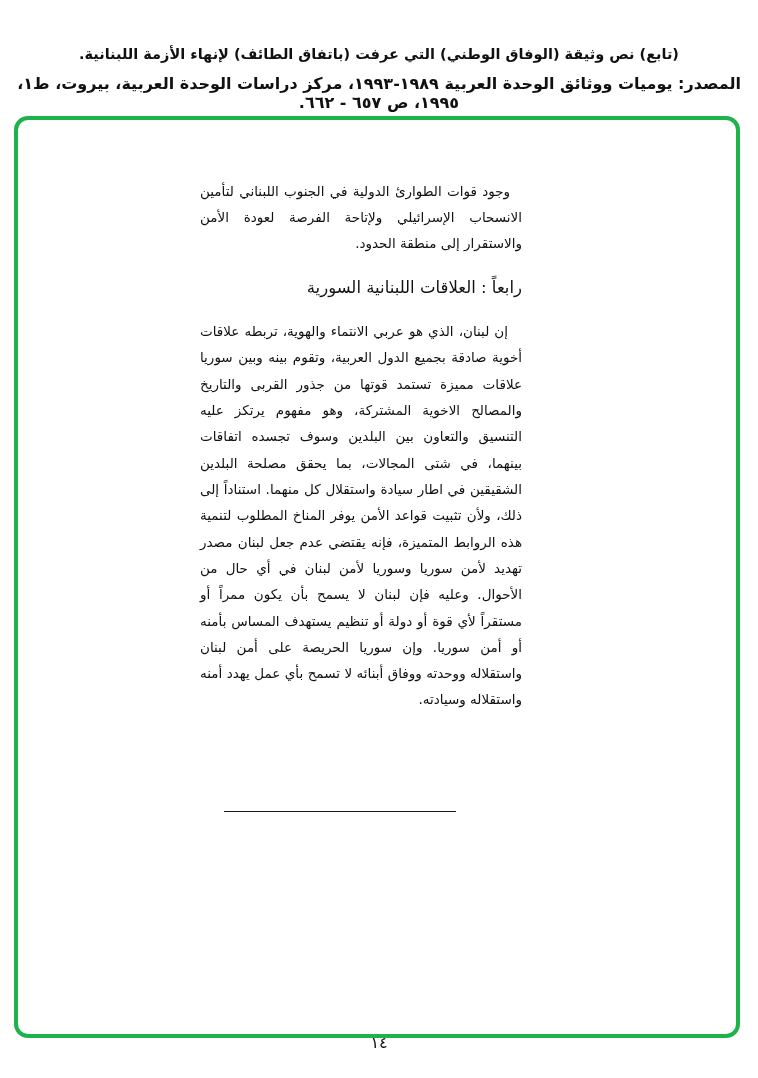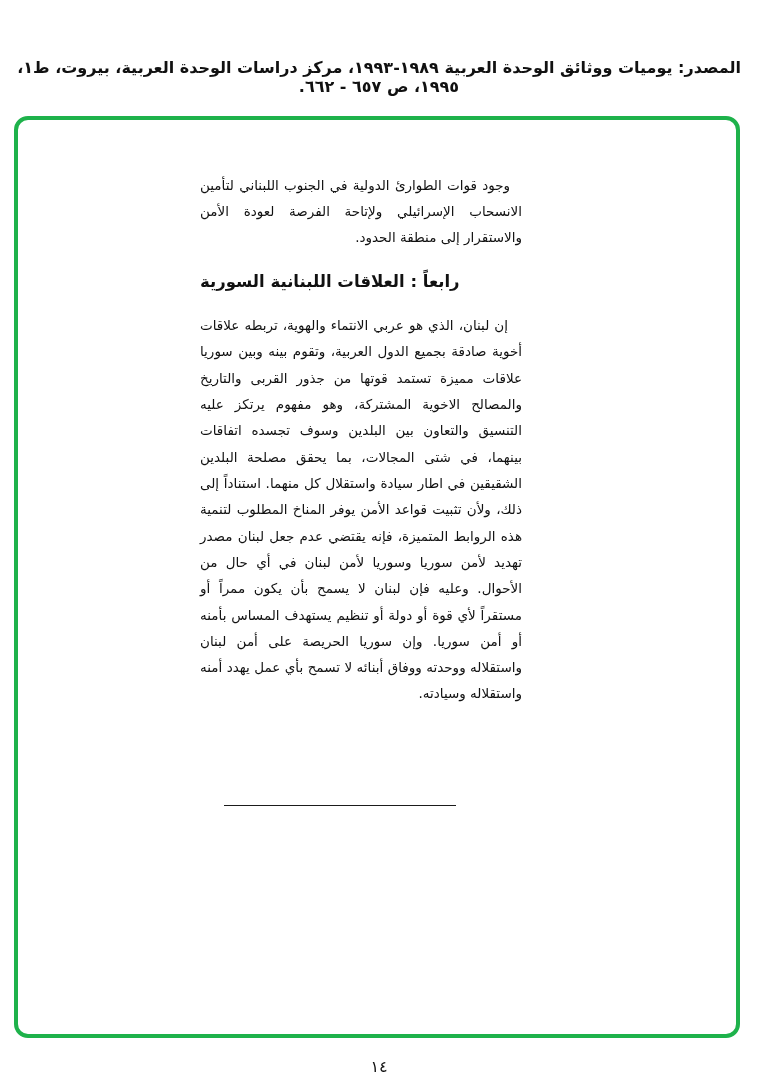--- a/index.html
+++ b/index.html
@@ -37,65 +37,66 @@
     left: 14px;
     top: 116px;
     width: 726px;
     height: 922px;
     box-sizing: border-box;
     border: 4px solid #1eb24b;
     border-radius: 14px;
   }
   .content-area {
     position: absolute;
-    top: 158px;
+    top: 164px;
     left: 0;
     width: 680px;
   }
   .text-column {
     width: 322px;
     margin-left: 200px;
     direction: rtl;
     text-align: justify;
     font-size: 13.5px;
     line-height: 1.95;
   }
   .intro-paragraph {
     text-indent: 12px;
   }
   .section-heading {
     font-size: 16.5px;
-    font-weight: bold;
+    font-weight: normal;
     margin: 16px 0 12px 0;
-    text-align: left;
+    text-align: right;
     text-indent: 0;
   }
   .body-paragraph {
     text-indent: 14px;
   }
   .divider {
     width: 232px;
     height: 0;
     border-top: 1.5px solid #1b1b1b;
     margin: 98px auto 0 auto;
   }
   .page-number {
     position: absolute;
-    bottom: 2px;
+    bottom: 26px;
     left: 0;
     width: 758px;
     text-align: center;
     font-size: 16px;
     color: #111111;
   }
 </style>
 </head>
 <body>
 
 <div class="page-header">
+  <div class="header-title">(تابع) نص وثيقة (الوفاق الوطني) التي عرفت (باتفاق الطائف) لإنهاء الأزمة اللبنانية.</div>
   <div class="source-line">المصدر: يوميات ووثائق الوحدة العربية ١٩٨٩-١٩٩٣، مركز دراسات الوحدة العربية، بيروت، ط١، ١٩٩٥، ص ٦٥٧ - ٦٦٢.</div>
 </div>
 
 <div class="document-border"></div>
 
 <div class="content-area">
   <div class="text-column">
     <p class="intro-paragraph">وجود قوات الطوارئ الدولية في الجنوب اللبناني لتأمين الانسحاب الإسرائيلي ولإتاحة الفرصة لعودة الأمن والاستقرار إلى منطقة الحدود.</p>
     <div class="section-heading">رابعاً :  العلاقات اللبنانية السورية</div>
     <p class="body-paragraph">إن لبنان، الذي هو عربي الانتماء والهوية، تربطه علاقات أخوية صادقة بجميع الدول العربية، وتقوم بينه وبين سوريا علاقات مميزة تستمد قوتها من جذور القربى والتاريخ والمصالح الاخوية المشتركة، وهو مفهوم يرتكز عليه التنسيق والتعاون بين البلدين وسوف تجسده اتفاقات بينهما، في شتى المجالات، بما يحقق مصلحة البلدين الشقيقين في اطار سيادة واستقلال كل منهما. استناداً إلى ذلك، ولأن تثبيت قواعد الأمن يوفر المناخ المطلوب لتنمية هذه الروابط المتميزة، فإنه يقتضي عدم جعل لبنان مصدر تهديد لأمن سوريا وسوريا لأمن لبنان في أي حال من الأحوال. وعليه فإن لبنان لا يسمح بأن يكون ممراً أو مستقراً لأي قوة أو دولة أو تنظيم يستهدف المساس بأمنه أو أمن سوريا. وإن سوريا الحريصة على أمن لبنان واستقلاله ووحدته ووفاق أبنائه لا تسمح بأي عمل يهدد أمنه واستقلاله وسيادته.</p>

